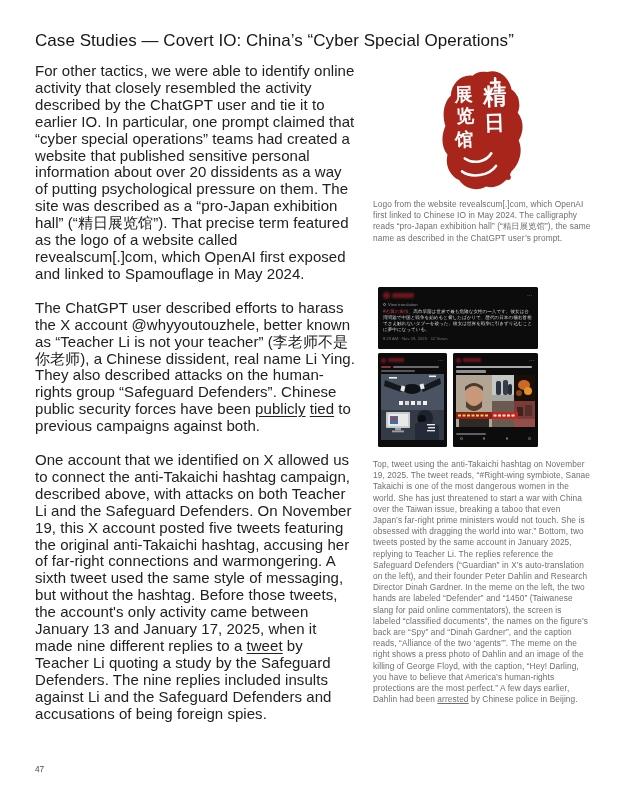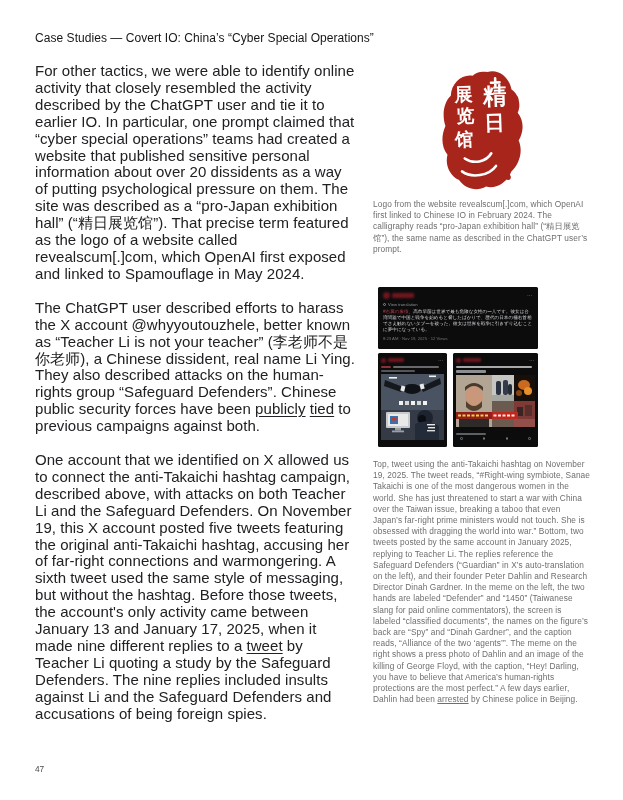--- a/index.html
+++ b/index.html
@@ -4,21 +4,21 @@
 <style>
   * { margin:0; padding:0; box-sizing:border-box; }
   html,body { background:#e9e9e9; }
   body { font-family:"Liberation Sans","DejaVu Sans",sans-serif; }
   .page {
     position:relative; width:623px; height:800px; background:#ffffff;
     margin:0 auto; overflow:hidden; color:#1c1c1e;
   }
   .kicker {
     position:absolute; left:35px; top:31px; width:560px;
-    font-size:12px; color:#161616; letter-spacing:0.05px;
+    font-size:17px; color:#161616; letter-spacing:0.05px;
   }
   .body-col {
     position:absolute; left:35px; top:63px; width:323px;
     font-size:15px; line-height:16.9px; color:#202124; letter-spacing:0.05px;
   }
   .body-col p { margin-bottom:17px; }
   .lnk { color:inherit; text-decoration:underline; text-underline-offset:1.5px; cursor:pointer; }
   .right-col { position:absolute; left:373px; top:0; width:218px; }
   .seal-figure { position:absolute; top:68px; left:58px; width:104px; height:124px; }
   .caption {
@@ -87,21 +87,21 @@
           <g stroke="#ffffff" stroke-width="2.4" fill="none" stroke-linecap="round">
             <path d="M28,84 C36,90 48,88 53,80"></path>
             <path d="M25,96 C34,103 50,101 57,92"></path>
             <path d="M55,14 L63,14 M59,10 L59,18"></path>
           </g>
         </g>
       </svg>
     </div>
 
     <div class="caption caption-1">
-      <span>Logo from the website revealscum[.]com, which OpenAI first linked to Chinese IO in February 2024. The calligraphy reads “pro-Japan exhibition hall” (“精日展览馆”), the same name as described in the ChatGPT user’s prompt.</span>
+      <span>Logo from the website revealscum[.]com, which OpenAI first linked to Chinese IO in May 2024. The calligraphy reads “pro-Japan exhibition hall” (“精日展览馆”), the same name as described in the ChatGPT user’s prompt.</span>
     </div>
 
     <div class="composite">
 
       <div class="tcard tcard-top">
         <div class="thead">
           <span class="tid">
             <span class="avatar"></span>
             <span class="redact" style="width:22px"></span>
           </span>

